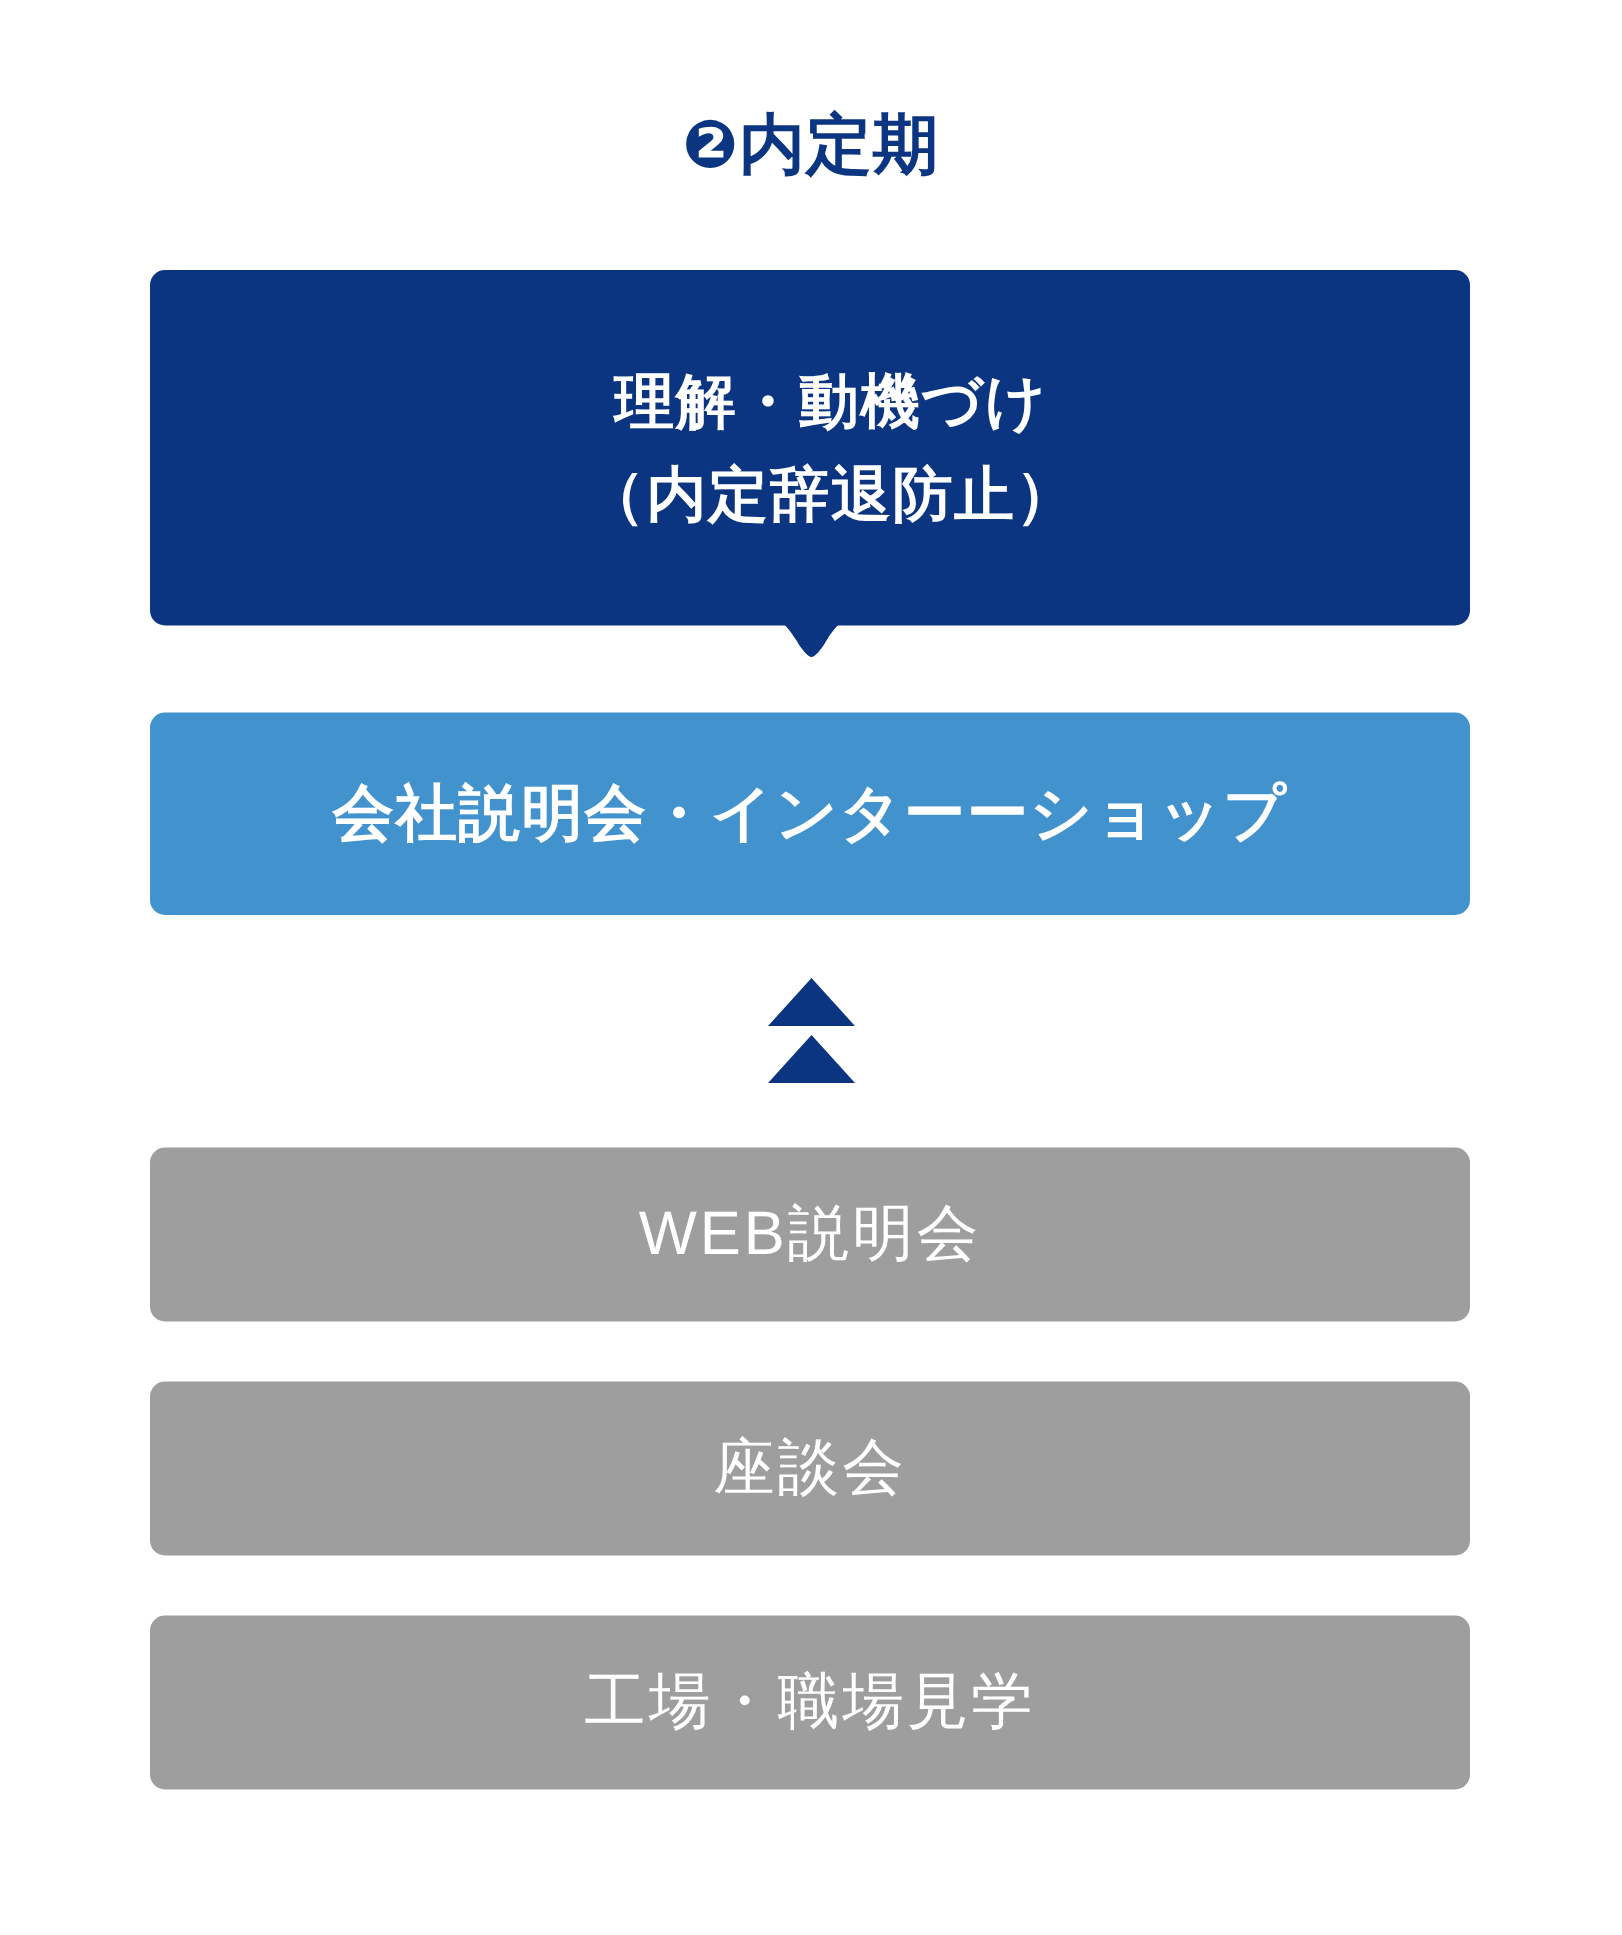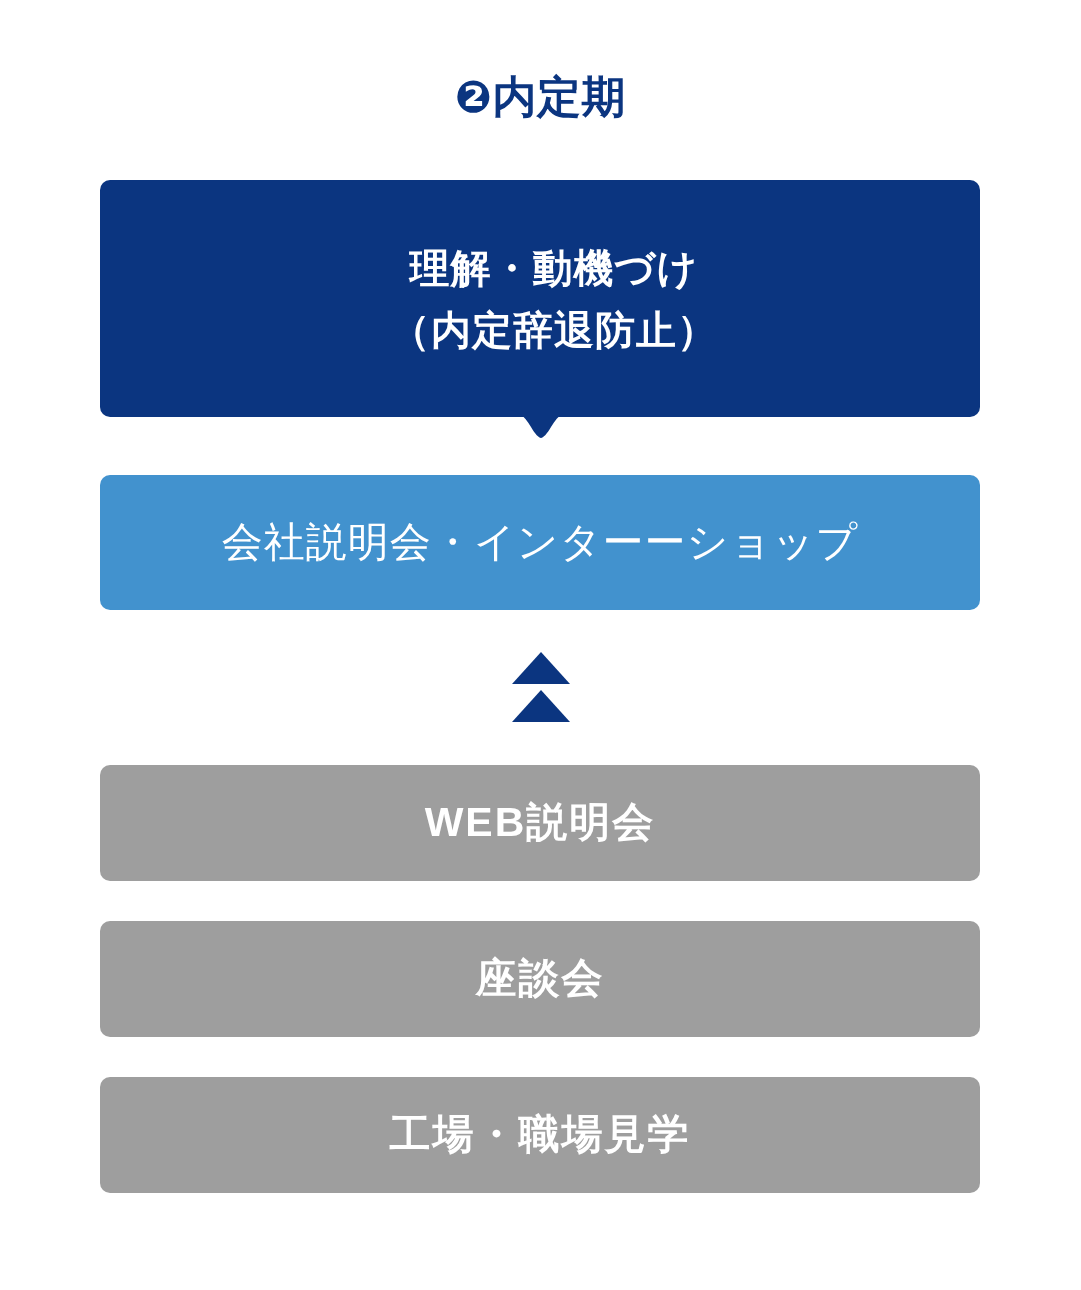--- a/index.html
+++ b/index.html
@@ -73,21 +73,21 @@
     overflow: visible;
   }
 
   
   #blue-box {
     top: 475px;
     height: 135px;
   }
   #blue-box .box-label {
     font-size: 41px;
-    font-weight: normal;
+    font-weight: bold;
     letter-spacing: 1px;
     line-height: 1.2;
     white-space: nowrap;
   }
 
   
   #arrows {
     position: absolute;
     left: 0;
     top: 652px;
@@ -108,21 +108,21 @@
   }
   .arrow-gap { height: 6px; }
 
   
   .gray-box { height: 116px; }
   #gray-box-0 { top: 765px; }
   #gray-box-1 { top: 921px; }
   #gray-box-2 { top: 1077px; }
   .gray-box .box-label {
     font-size: 41px;
-    font-weight: bold;
+    font-weight: normal;
     letter-spacing: 2px;
     line-height: 1.2;
     white-space: nowrap;
   }
 </style>
 </head>
 <body>
 
 <div id="card" style="background: rgb(255, 255, 255);">
 

